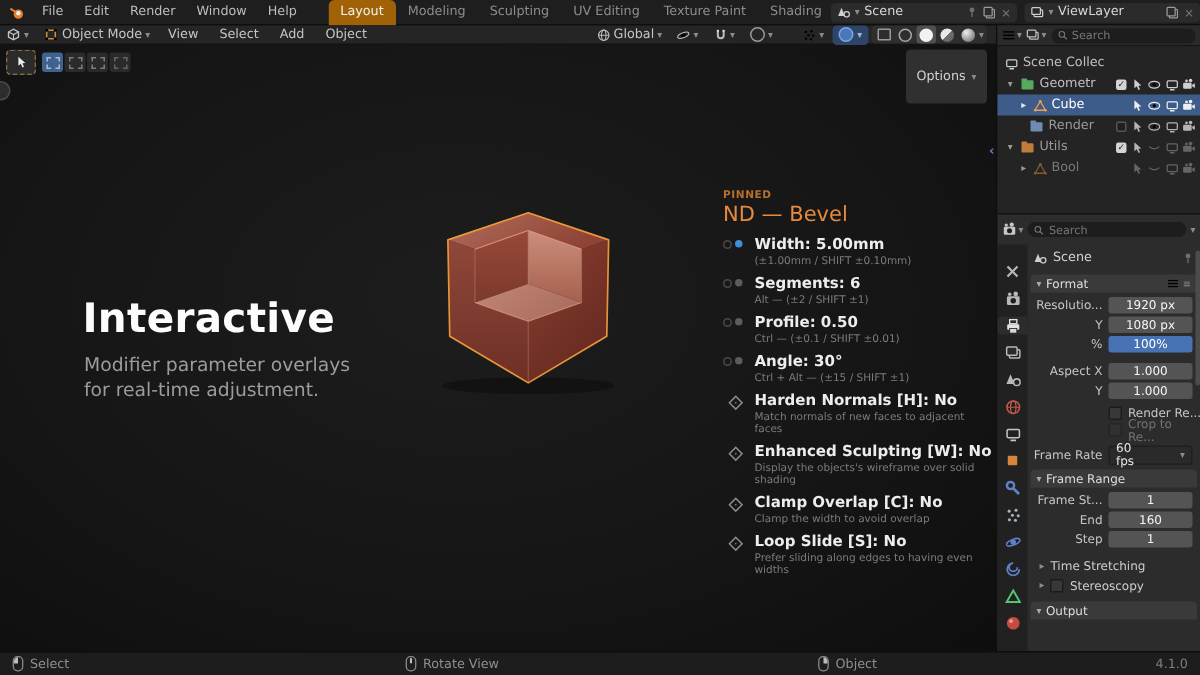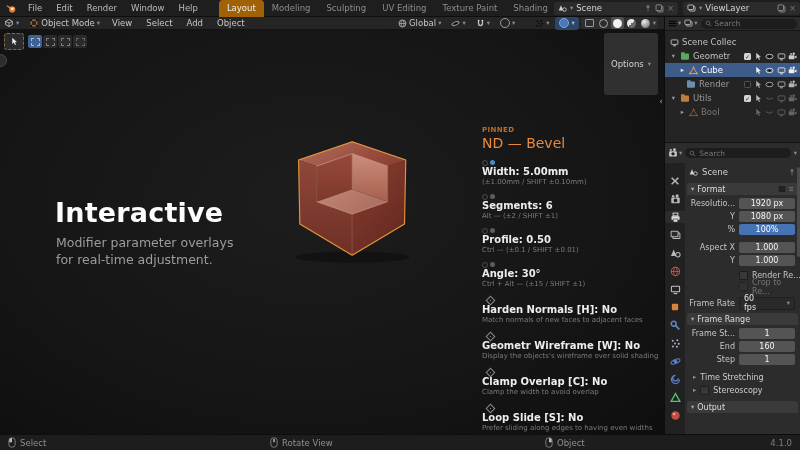--- a/index.html
+++ b/index.html
@@ -35,33 +35,33 @@
   
   #viewport{position:absolute;left:0;top:30px;width:664px;height:404px;
             background:radial-gradient(ellipse at 46% 42%,#1d1d1d 0%,#151515 62%,#0e0e0e 100%);}
   #toolrow{position:absolute;left:4px;top:3px;display:flex;gap:4px;align-items:center;}
   .toolbox{width:18px;height:15px;background:#2b2b2b;border:1px dashed #8a6c3c;border-radius:3px;display:flex;align-items:center;justify-content:center;}
   .selmodes{display:flex;gap:1px;}
   .selmode{width:14px;height:13px;background:#2a2a2a;border-radius:2px;display:flex;align-items:center;justify-content:center;}
   .selmode.on{background:#3e6291;}
   .dashsq{width:7px;height:6px;border:1px dashed #cfcfcf;opacity:.8;}
   #options-btn{position:absolute;right:6px;top:3px;height:28px;background:#303030;border-radius:3px;
-               display:flex;align-items:center;gap:4px;padding:17px 7px;font-size:8.5px;color:#d2d2d2;}
+               display:flex;align-items:center;gap:4px;padding:4px 7px;font-size:8.5px;color:#d2d2d2;}
   #toolbar-toggle{position:absolute;left:-6px;top:24px;width:11px;height:11px;border-radius:50%;background:#2d2d2d;border:1px solid #4a4a4a;}
   #sidebar-toggle{position:absolute;right:1px;top:66px;color:#5d88c6;font-size:9px;font-weight:bold;}
 
   #headline{position:absolute;left:55px;top:167px;}
   #headline h1{margin:0;font-size:27px;font-weight:700;color:#fcfcfc;letter-spacing:.2px;}
   #headline p{margin:7px 0 0 1px;font-size:12.5px;line-height:1.35;color:#9c9c9c;}
 
   
   #nd{position:absolute;left:482px;top:96px;width:180px;}
   #nd .pinned{font-size:7px;font-weight:bold;color:#b86f2b;letter-spacing:.4px;}
   #nd .ndtitle{font-size:14px;color:#e78a3e;margin:1px 0 7px 0;}
-  .ndrow{display:flex;margin-bottom:6px;flex-direction:column;}
+  .ndrow{display:flex;margin-bottom:6px;}
   .ndicons{width:21px;flex:none;display:flex;gap:2px;align-items:flex-start;padding-top:2px;}
   .oring{width:4px;height:4px;border:1px solid #4a4a4a;border-radius:50%;}
   .odot{width:5px;height:5px;border-radius:50%;background:#5c5c5c;}
   .odot.on{background:#3f8ed2;}
   .odia{width:5px;height:5px;border:1px solid #8a8a8a;transform:rotate(45deg);margin:1px 0 0 5px;display:flex;align-items:center;justify-content:center;}
   .odia::after{content:"";width:1.5px;height:1.5px;background:#8a8a8a;}
   .otitle{font-size:10px;font-weight:600;color:#ededed;line-height:11px;}
   .osub{font-size:7px;color:#7b7b7b;line-height:8px;margin-top:1px;}
 
   
@@ -509,21 +509,21 @@
         <span>
             <div class="otitle">Harden Normals [H]: No</div>
             <div class="osub">Match normals of new faces to adjacent faces</div>
           </span>
       </div>
       <div class="ndrow">
         <span class="ndicons">
             <span class="odia"></span>
           </span>
         <span>
-            <div class="otitle">Geometr Wireframe [W]: No</div>
+            <div class="otitle">Enhanced Sculpting [W]: No</div>
             <div class="osub">Display the objects's wireframe over solid shading</div>
           </span>
       </div>
       <div class="ndrow">
         <span class="ndicons">
             <span class="odia"></span>
           </span>
         <span>
             <div class="otitle">Clamp Overlap [C]: No</div>
             <div class="osub">Clamp the width to avoid overlap</div>

